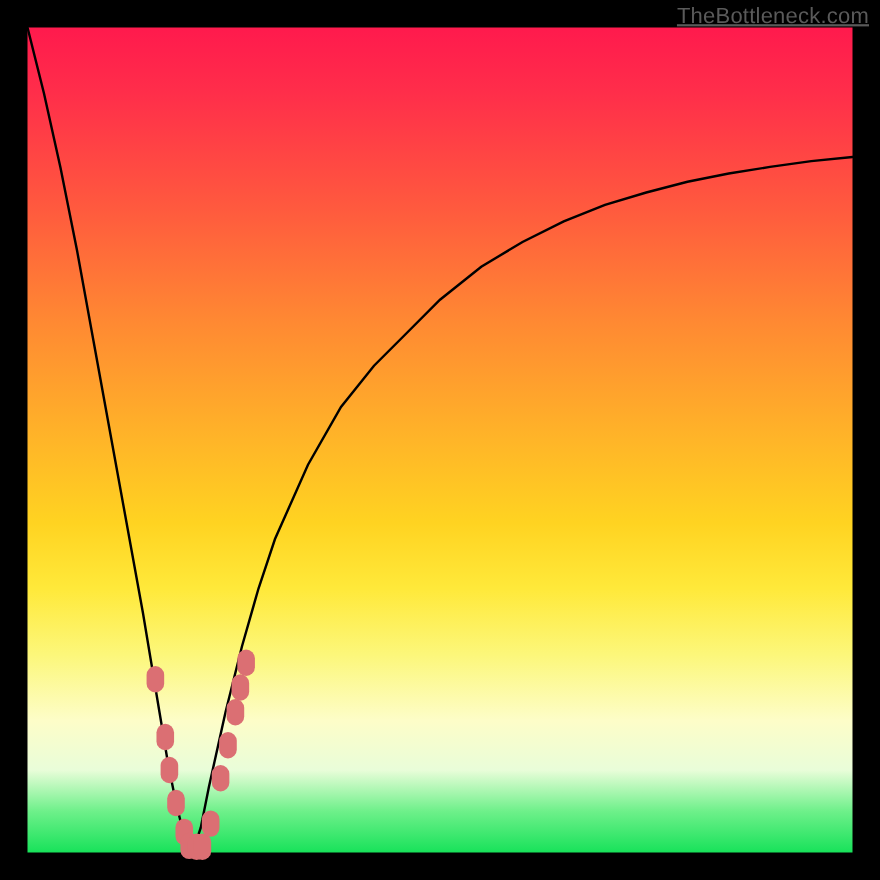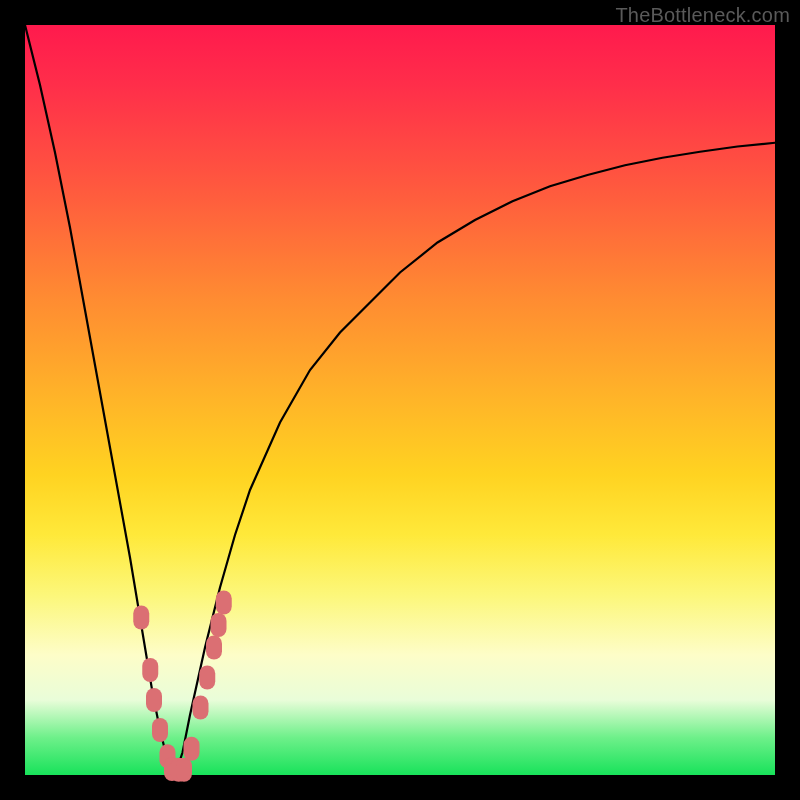--- a/index.html
+++ b/index.html
@@ -42,20 +42,21 @@
   }
   .watermark {
     position: absolute;
     top: 4px;
     right: 10px;
     color: #5a5a5a;
     font-size: 20px;
     font-weight: 500;
     letter-spacing: 0.2px;
     user-select: none;
+    text-decoration: underline;
   }
   svg.curves {
     position: absolute;
     left: 0;
     top: 0;
     width: 750px;
     height: 750px;
     overflow: visible;
   }
 </style>

